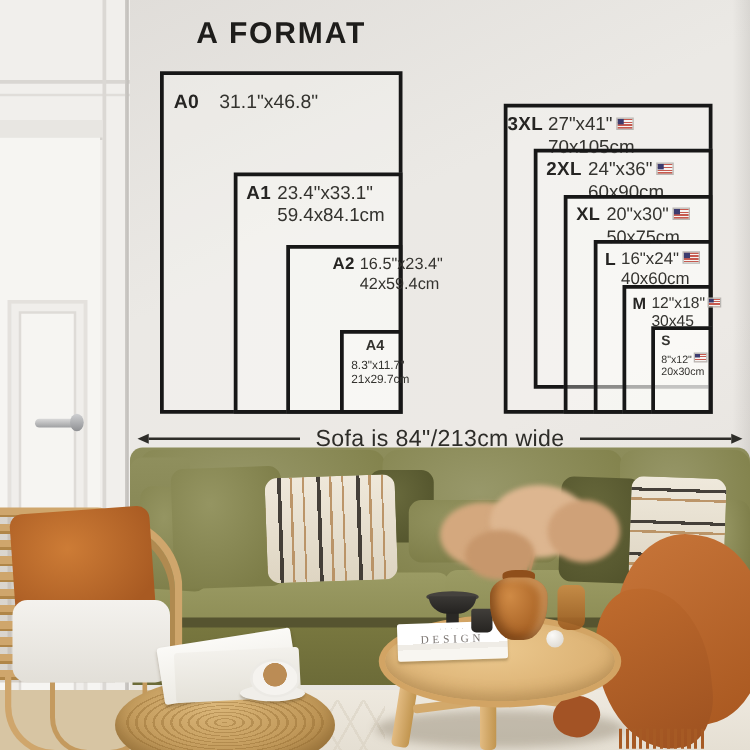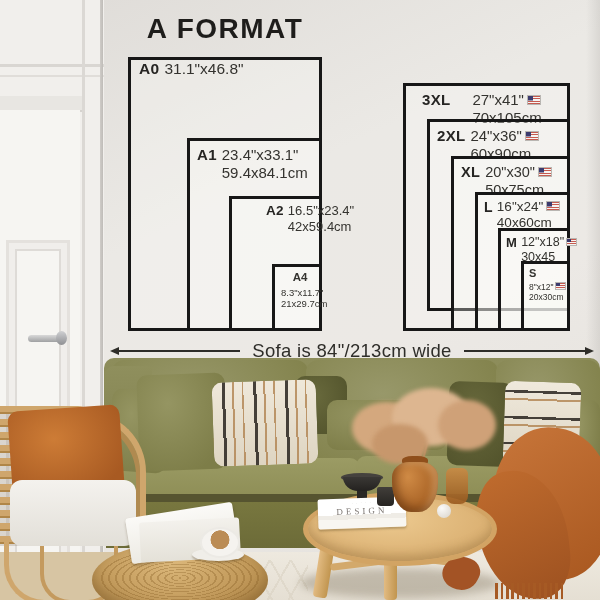--- a/index.html
+++ b/index.html
@@ -136,24 +136,24 @@
   <div class="abs molding-b"></div>
   <div class="abs pilaster"></div>
   <div class="abs frame-edge"></div>
   <div class="abs door-head"></div>
   <div class="abs door-slab">
     <div class="abs door-panel"></div>
   </div>
   <div class="abs door-handle"></div>
   <div class="abs door-rosette"></div>
 
-  <div class="abs chart-title" style="left:118px;top:13px;width:214px;font-size:28px;">A FORMAT</div>
+  <div class="abs chart-title" style="left:118px;top:13px;width:214px;font-size:24px;">A FORMAT</div>
 
   <div class="abs box" style="left:128px;top:57px;width:194px;height:274px;">
-    <div class="lbl" style="padding:0 0 0 8px;gap:5px;font-size:15.5px;">
+    <div class="lbl" style="padding:13px 0 0 8px;gap:16px;font-size:15.5px;">
       <b>A0</b>
       <span class="dims" style="font-size:15.5px;">
         <span class="dline">31.1"x46.8"</span>
       </span>
     </div>
   </div>
   <div class="abs box" style="left:187px;top:138px;width:135px;height:193px;">
     <div class="lbl" style="padding:5px 0 0 7px;gap:5px;font-size:15px;">
       <b>A1</b>
       <span class="dims" style="font-size:15px;">
@@ -173,21 +173,21 @@
   </div>
   <div class="abs box" style="left:272px;top:264px;width:50px;height:67px;text-align:center;">
     <div class="stack" style="padding:4px 0 0 6px;font-size:9.5px;">
       <b style="font-size:11.5px;margin-bottom:2px;">A4</b>
       <span class="dline">8.3"x11.7"</span>
       <span class="dline">21x29.7cm</span>
     </div>
   </div>
 
   <div class="abs box" style="left:403px;top:83px;width:167px;height:248px;">
-    <div class="lbl" style="padding:5px 0 0 16px;gap:22px;font-size:15px;">
+    <div class="lbl" style="padding:5px 0 0 0;gap:4px;font-size:15px;">
       <b>3XL</b>
       <span class="dims" style="font-size:15px;">
         <span class="dline"><span>27"x41"</span><span class="flag"></span></span>
         <span class="dline">70x105cm</span>
       </span>
     </div>
   </div>
   <div class="abs box" style="left:427px;top:119px;width:143px;height:192px;">
     <div class="lbl" style="padding:5px 0 0 7px;gap:5px;font-size:15px;">
       <b>2XL</b>

